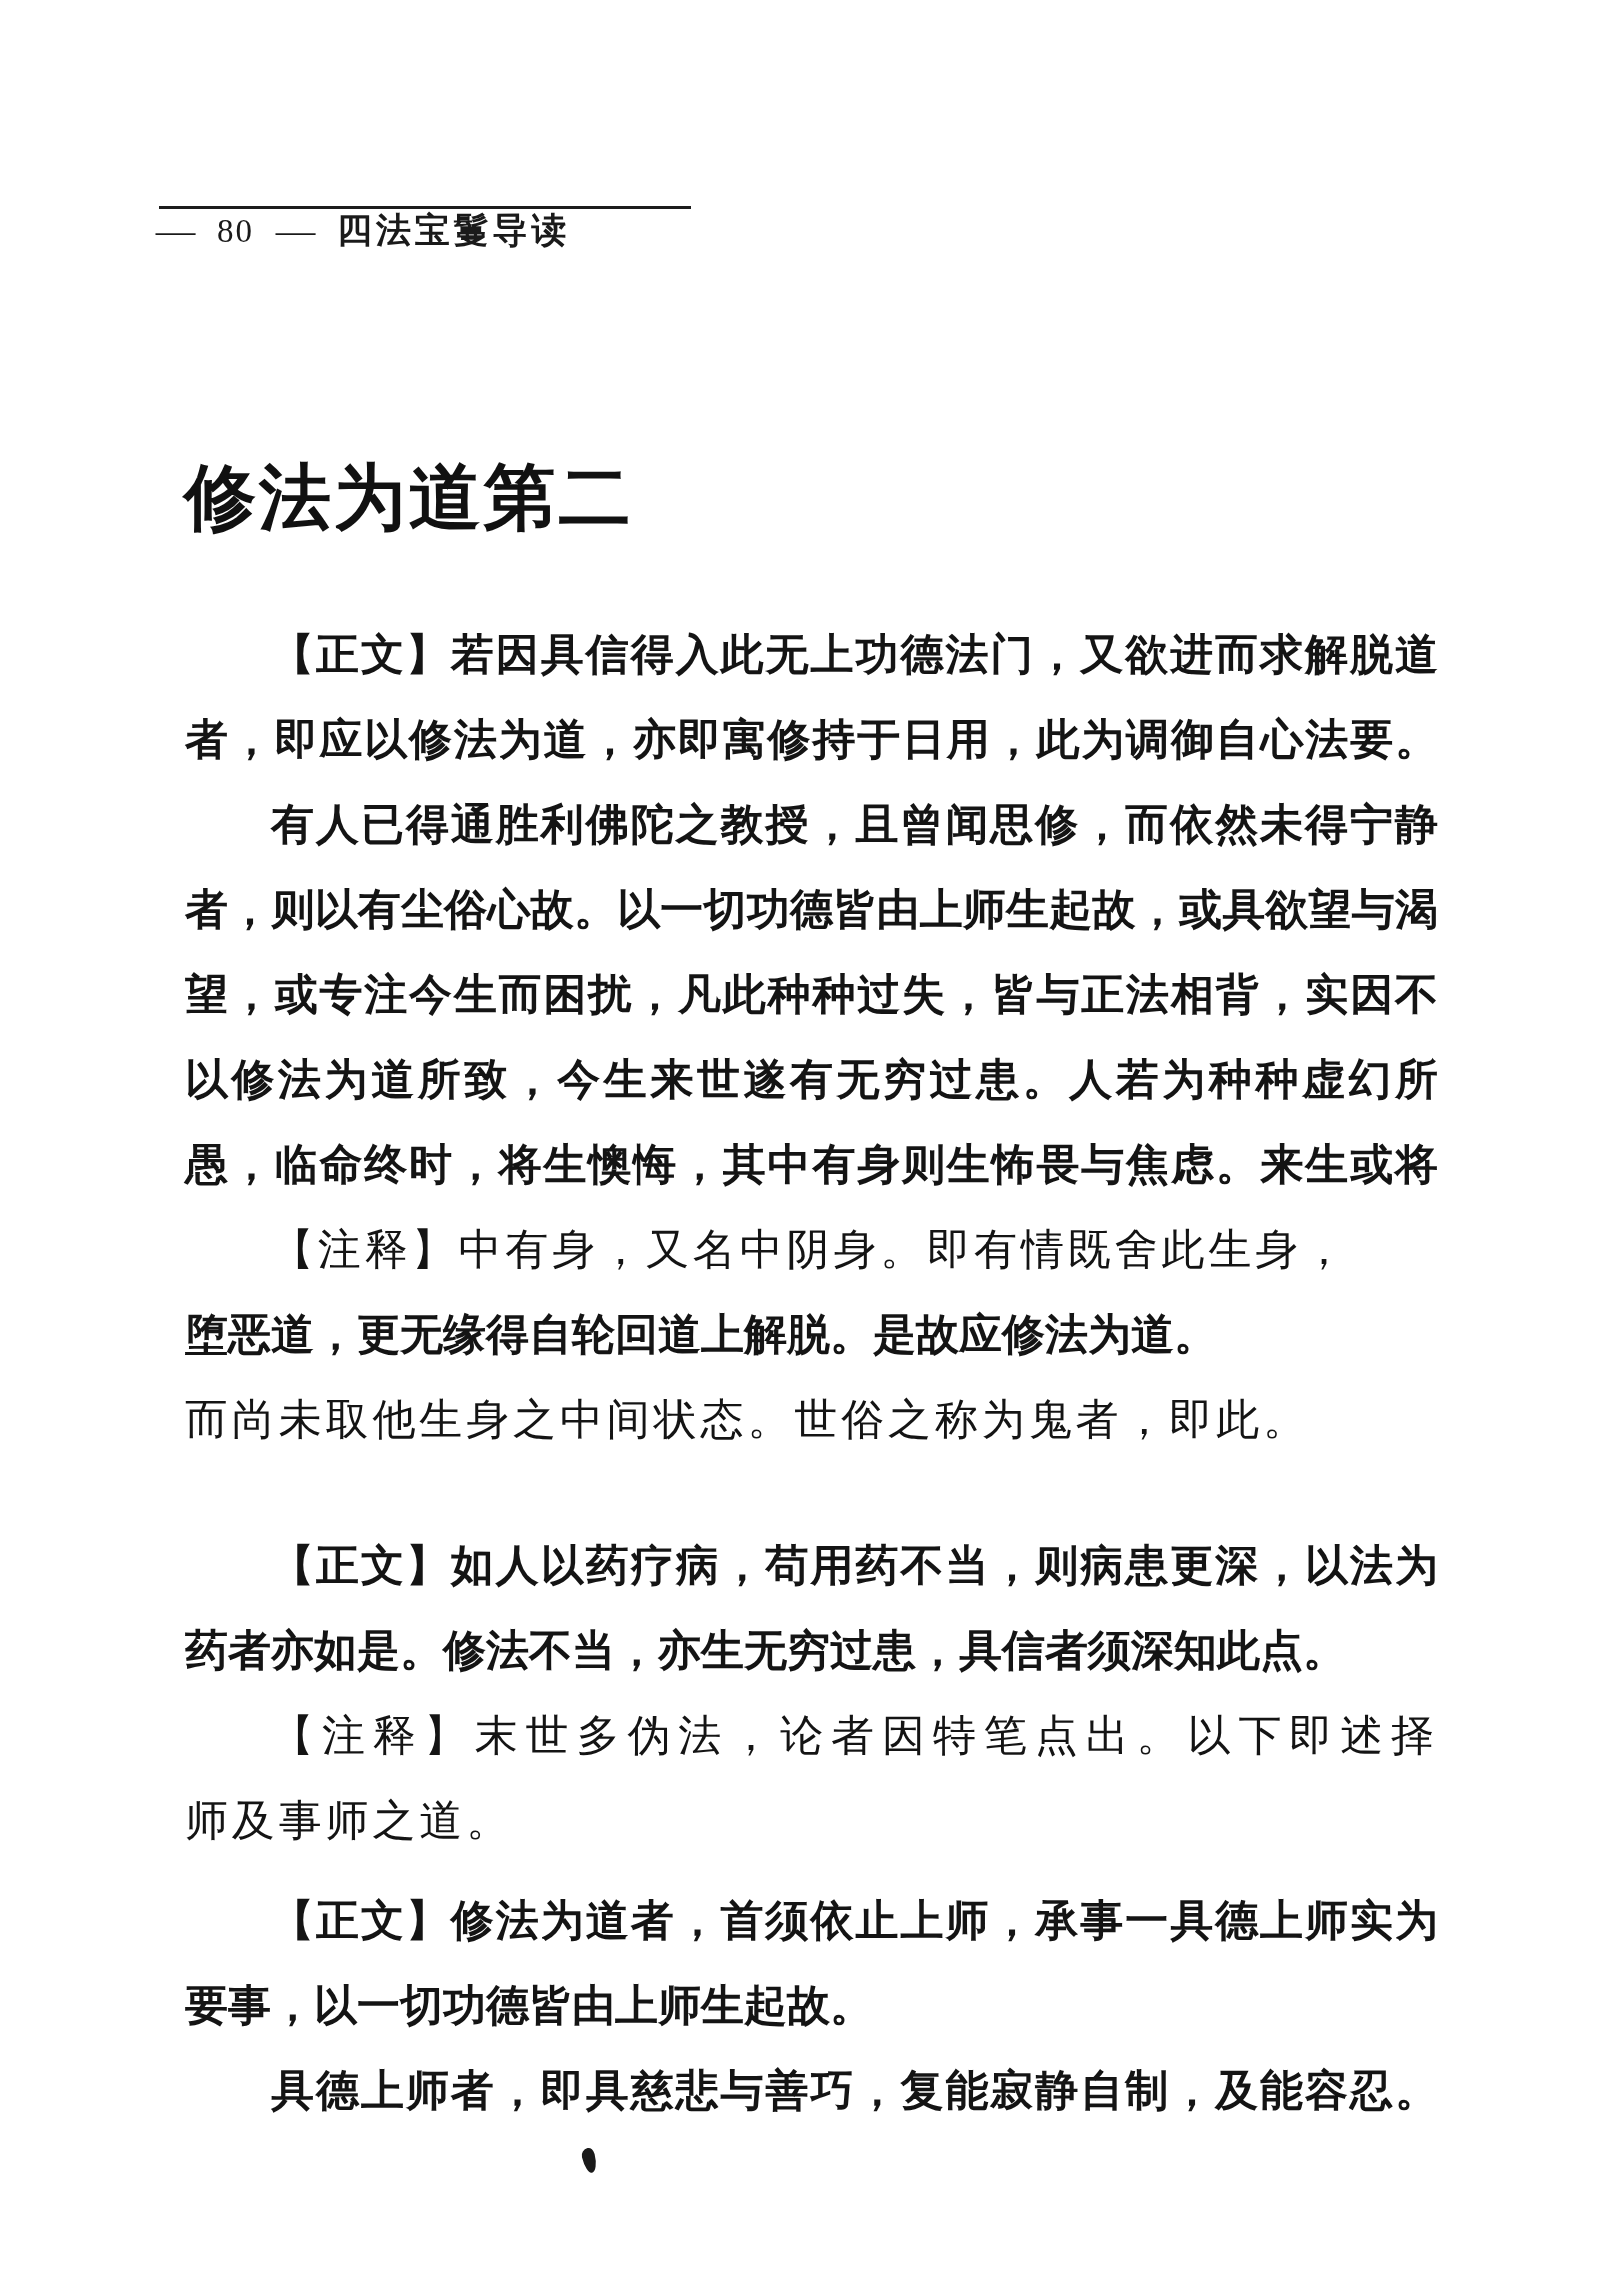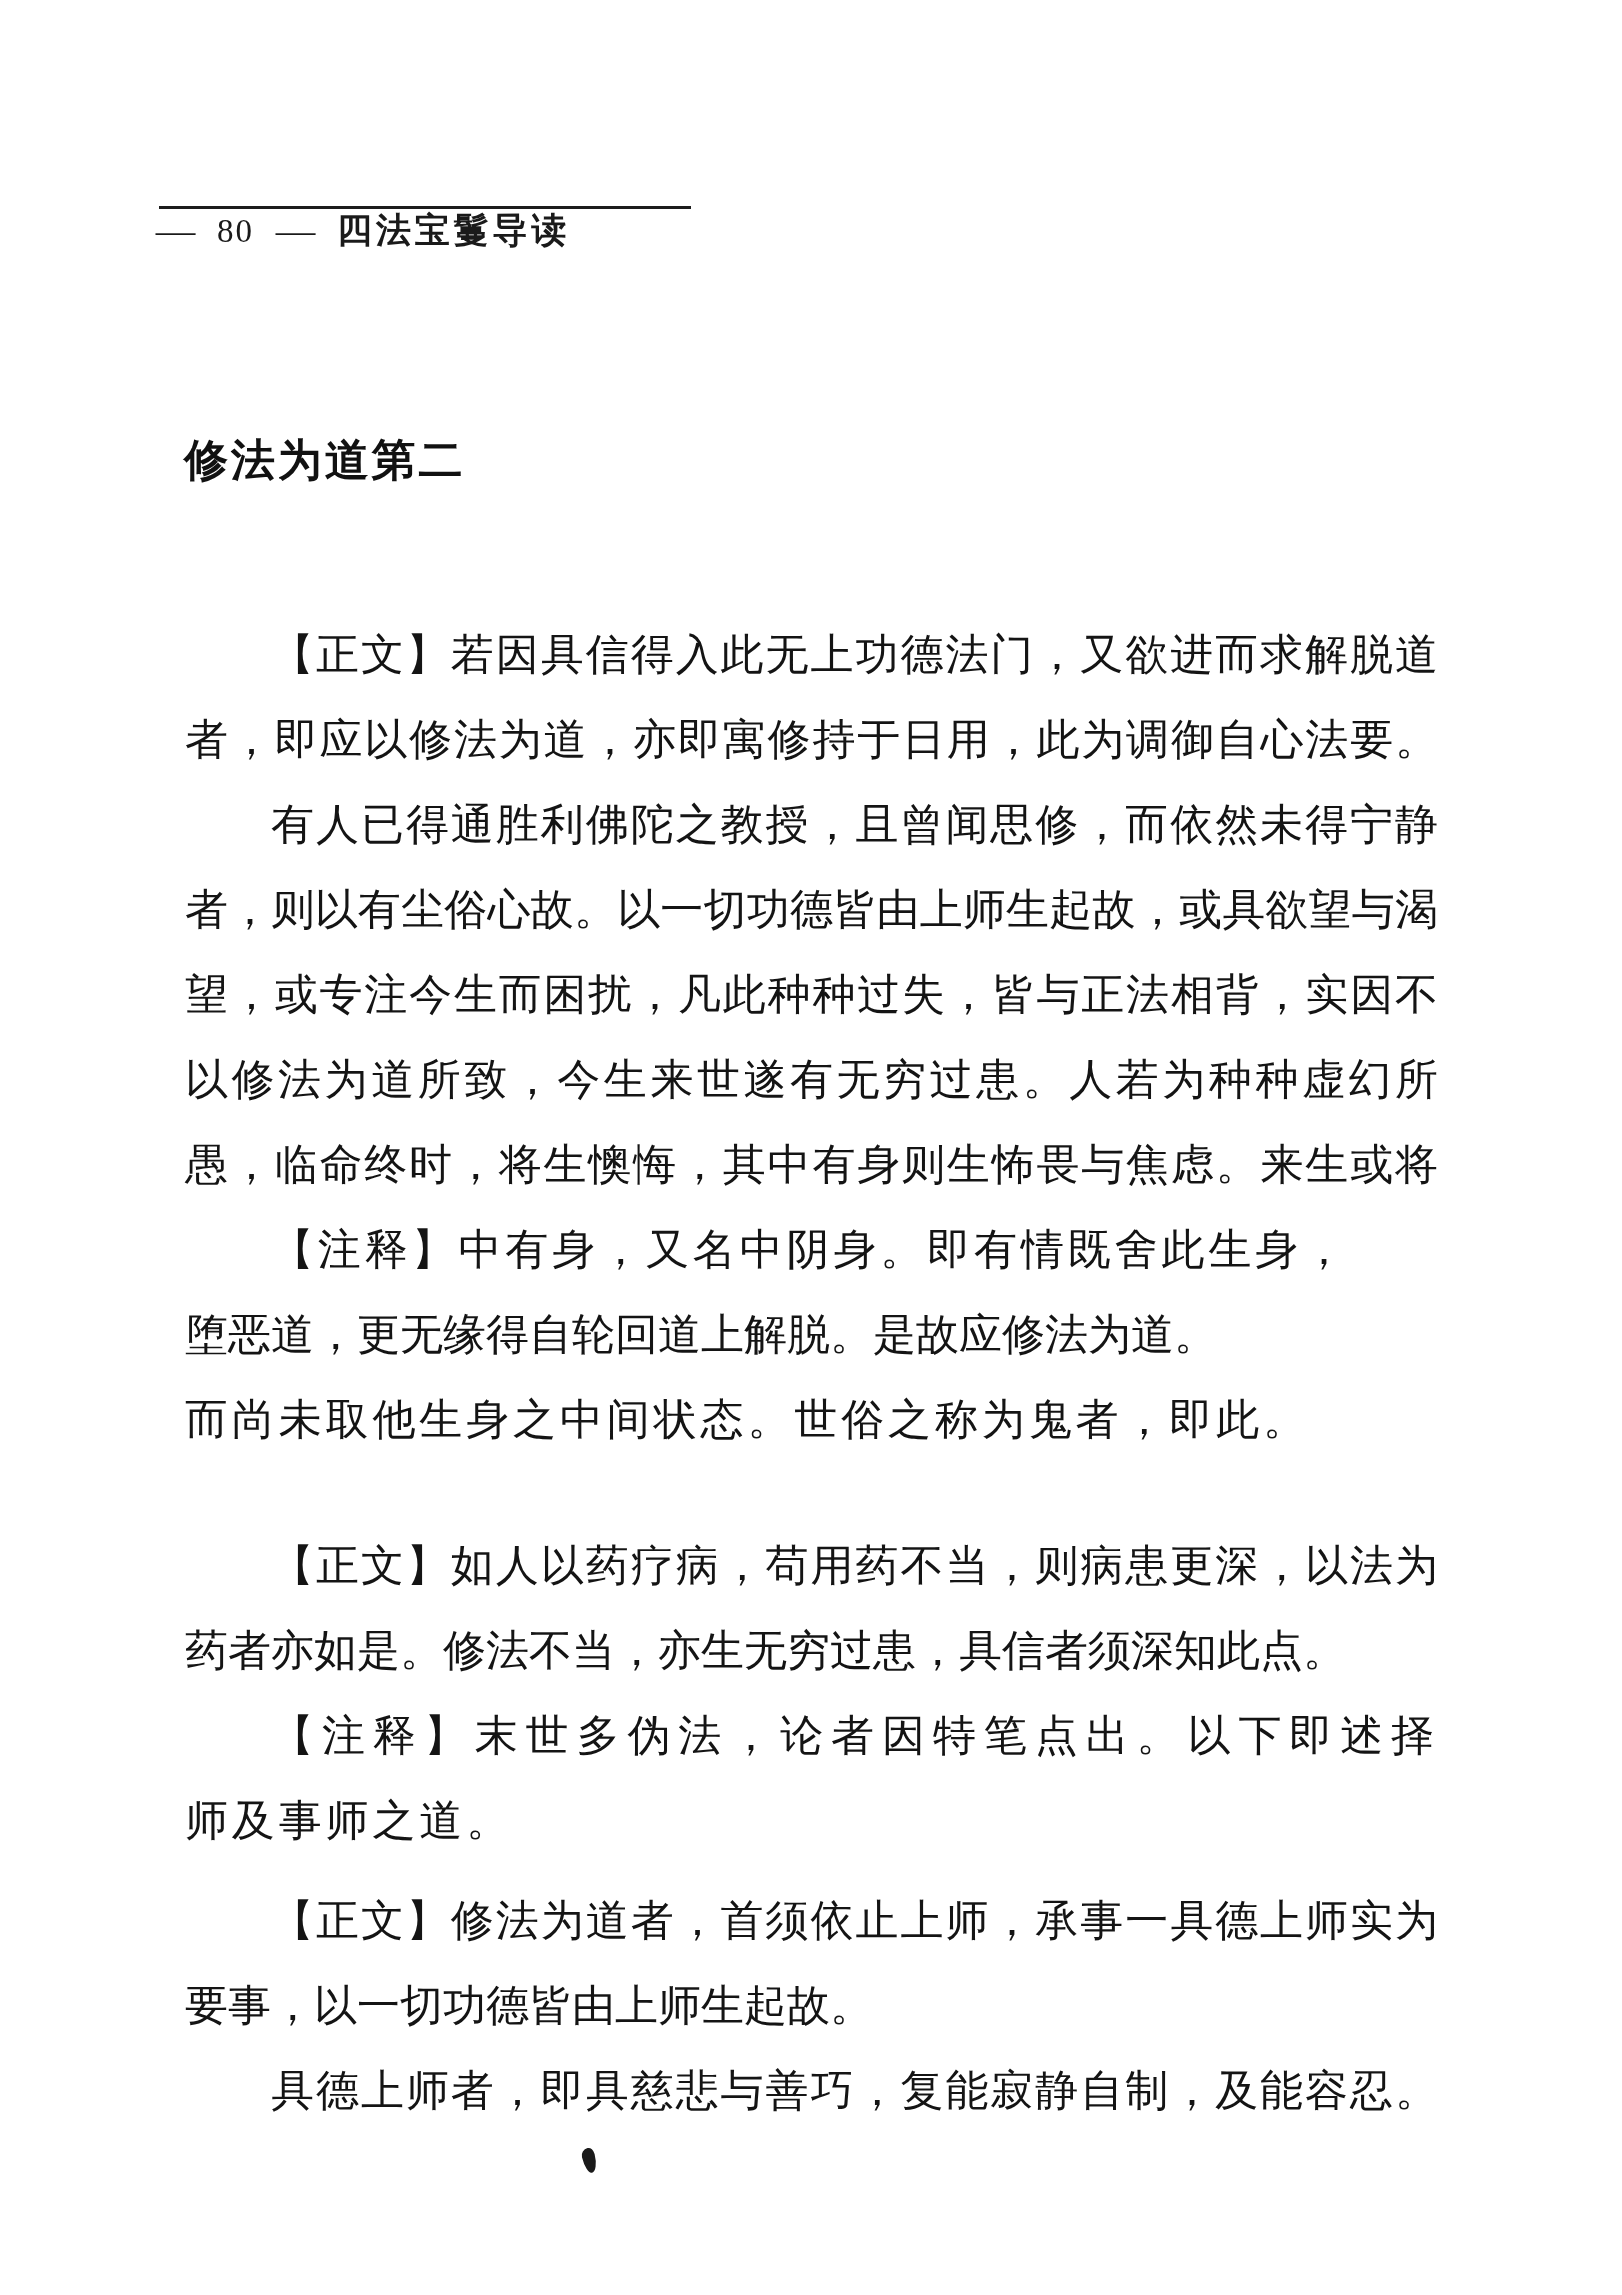--- a/index.html
+++ b/index.html
@@ -54,21 +54,21 @@
     background: #1c1c1c;
   }
 
   
   .chapter-title {
     position: absolute;
     left: 184px;
     top: 402px;
     font-family: "Liberation Serif", serif;
     font-weight: 700;
-    font-size: 44px;
+    font-size: 72px;
     letter-spacing: 2.9px;
     color: #111111;
     white-space: nowrap;
   }
 
   
   .body-section {
     position: absolute;
     left: 185px;
     width: 1253px;
@@ -86,21 +86,21 @@
     white-space: nowrap;
     color: #141414;
   }
   .ln.fill {
     white-space: normal;
     text-align-last: justify;
   }
   .ln.indent { text-indent: 86px; }
   .ln.main {
     font-family: "Liberation Sans", sans-serif;
-    font-weight: 400;
+    font-weight: 700;
   }
   .ln.note {
     font-family: "Liberation Serif", serif;
     font-weight: 400;
     letter-spacing: 0.09em;
   }
 
   
   .ink-smudge {
     position: absolute;

